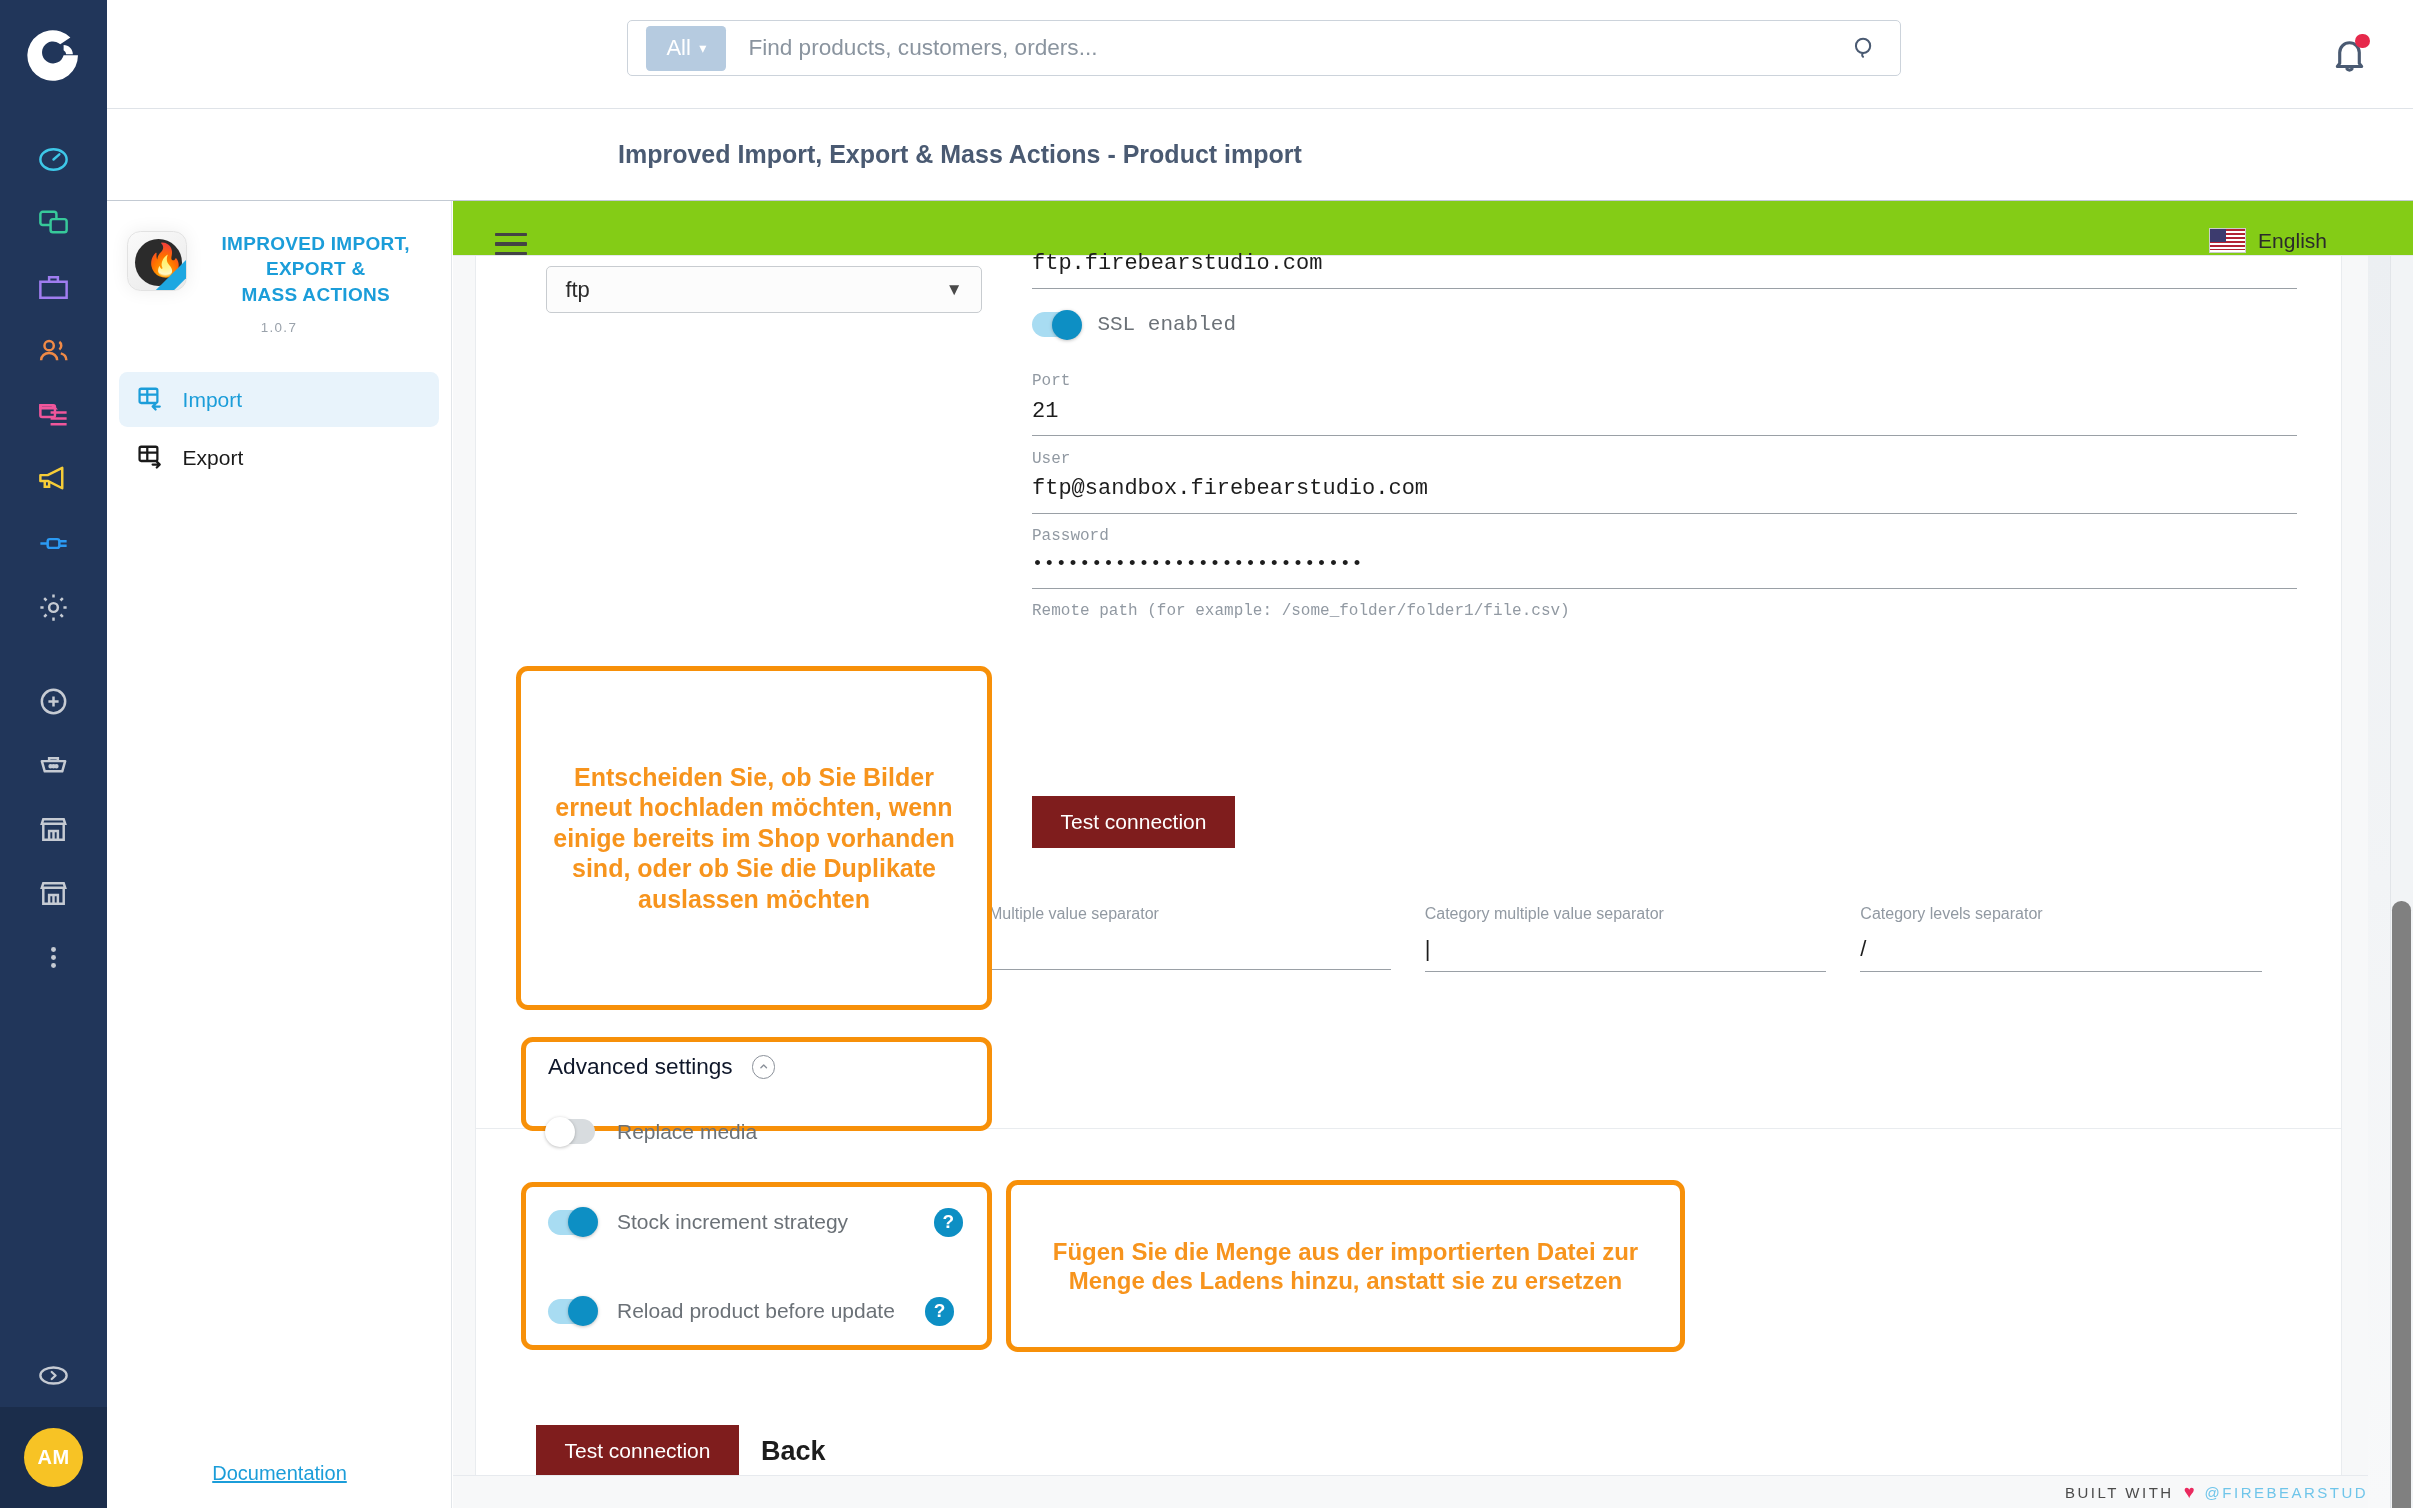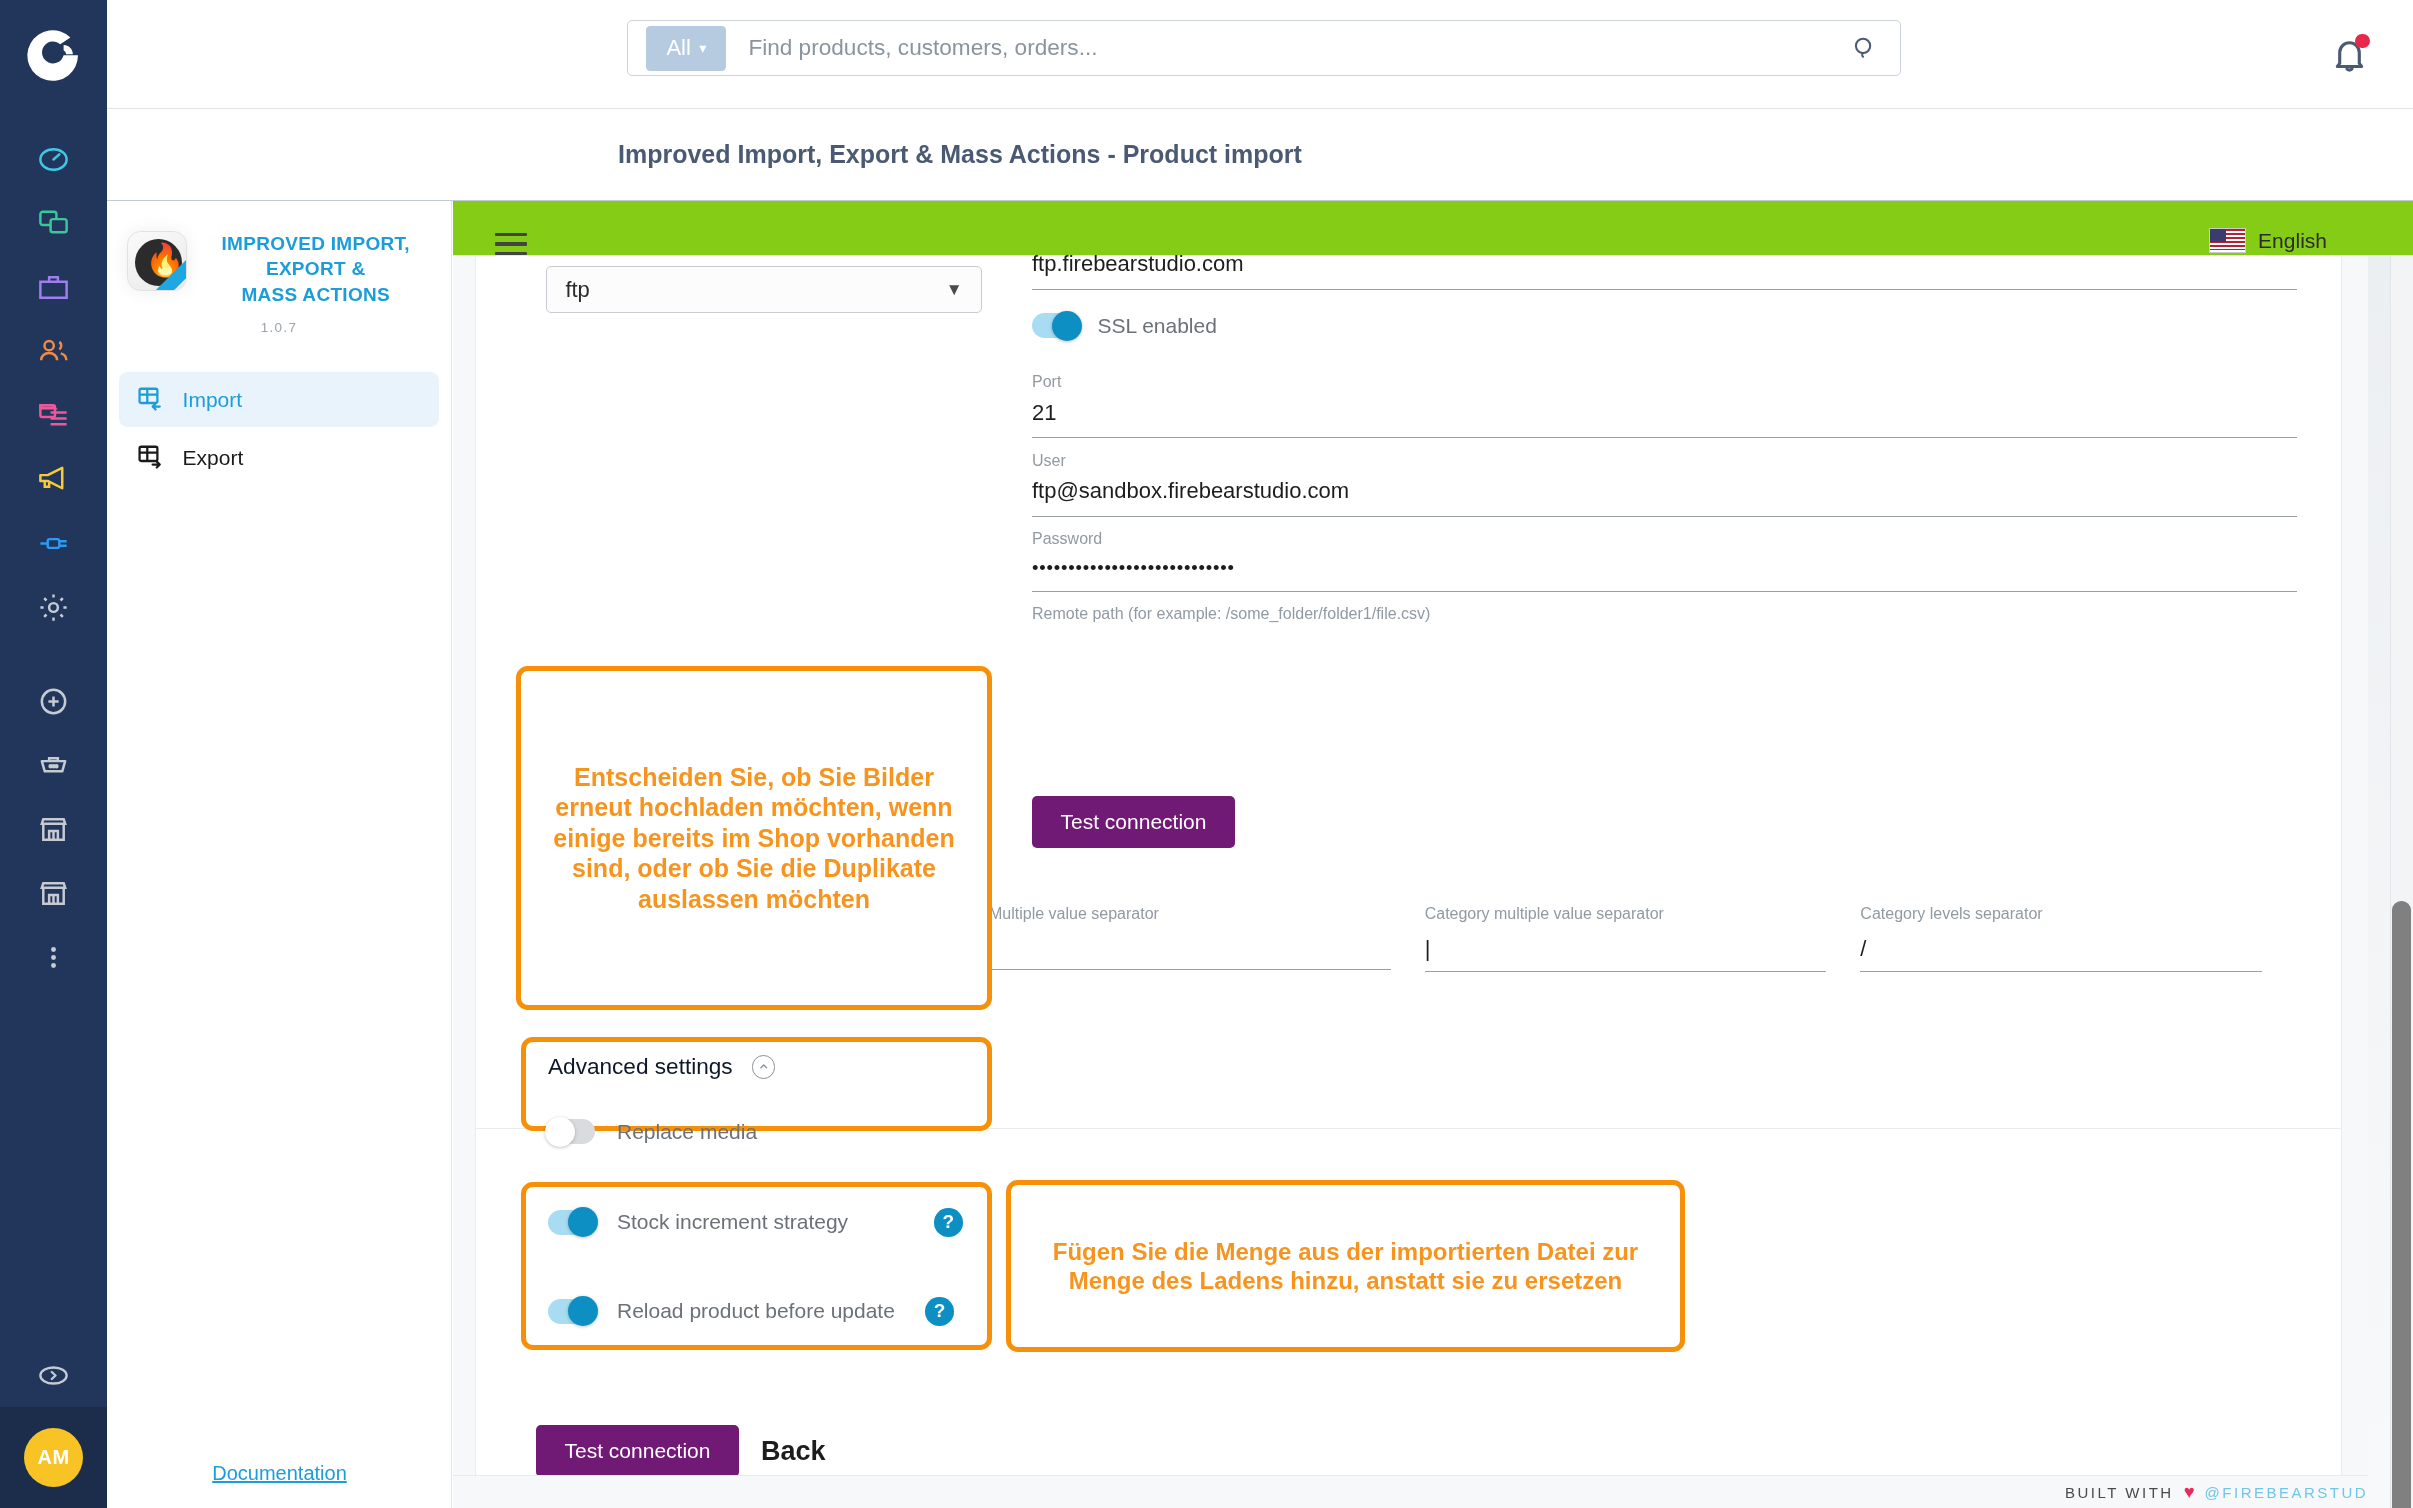--- a/index.html
+++ b/index.html
@@ -151,21 +151,21 @@
   }
 
   .select-ftp {
     position: absolute; left: 546px; top: 266px; width: 436px; height: 47px;
     border: 0.8px solid #c8ccd0; border-radius: 5px; background: #fcfcfc;
     display: flex; align-items: center; padding: 0 18.4px; cursor: pointer;
   }
   .select-ftp .v { flex: 1; font-size: 22px; color: #2b2b2b; }
   .select-ftp .ar { font-size: 17px; color: #4a4a4a; }
 
-  .fieldcol { position: absolute; left: 1032px; top: 251px; width: 1265px; }
+  .fieldcol { position: absolute; left: 1032px; top: 251px; width: 1265px; font-family: Liberation Mono, monospace; }
   .fld { margin-bottom: 13.4px; position: relative; }
   .fld .lbl { font-size: 16px; color: #9199a2; margin-bottom: 8.4px; }
   .fld .val {
     font-size: 22px; color: #1d1d1d; padding-bottom: 11.7px;
     border-bottom: 0.8px solid #9aa0a6; min-height: 35px;
   }
   .fld .val.dots { letter-spacing: 0.8px; font-size: 18.4px; }
 
   .row-ssl { display: flex; align-items: center; gap: 18.4px; margin: 23.5px 0 35px 0; }
 
@@ -176,21 +176,21 @@
     position: absolute; top: -2.5px; width: 30px; height: 30px; border-radius: 50%;
     box-shadow: 0 0.8px 3.4px rgba(0,0,0,.25);
   }
   .toggle.on { background: #a8dcf2; }
   .toggle.on .knob { right: -3.4px; background: #0d8fc4; }
   .toggle.off { background: #d8dcdf; }
   .toggle.off .knob { left: -3.4px; background: #ffffff; }
   .toggle-label { font-size: 21px; color: #6b7177; }
 
   .btn-primary {
-    background: #701a75; color: #fff; border: 0; border-radius: 5px;
+    background: #7f1d1d; color: #fff; border: 0; border-radius: 0;
     font-size: 21px; padding: 14.2px 28.5px; cursor: pointer;
     font-family: "Liberation Sans", sans-serif;
   }
   .btn-link {
     background: transparent; border: 0; font-size: 27px; color: #1d1d1d;
     cursor: pointer; font-family: "Liberation Sans", sans-serif; font-weight: bold;
   }
   #test-conn-top { position: absolute; left: 1032px; top: 796px; }
 
   .card-divider {

